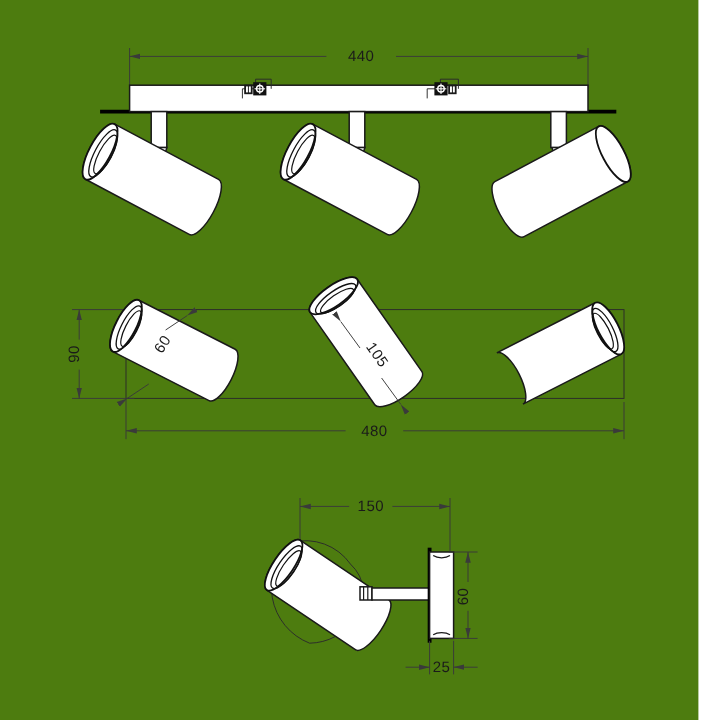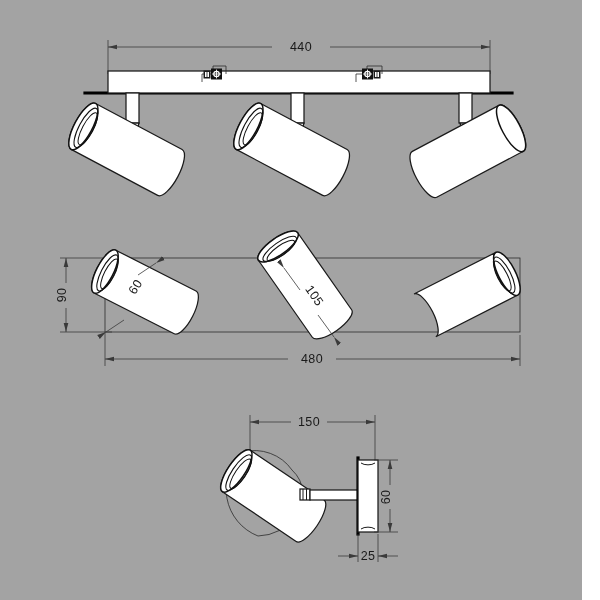--- a/index.html
+++ b/index.html
@@ -7,21 +7,21 @@
     padding: 0;
     background: #ffffff;
   }
   body {
     font-family: "Liberation Sans", sans-serif;
   }
   #drawing-root {
     position: relative;
     width: 582px;
     height: 600px;
-    background: #a3a3a3;
+    background: #4d7c0f;
     overflow: hidden;
   }
   svg.cad {
     display: block;
     width: 600px;
     height: 600px;
   }
   .ln       { stroke: #1a1a1a; stroke-width: 1; fill: none; }
   .ln-thin  { stroke: #2b2b2b; stroke-width: 0.8; fill: none; }
   .ln-ext   { stroke: #3a3a3a; stroke-width: 0.8; fill: none; }

